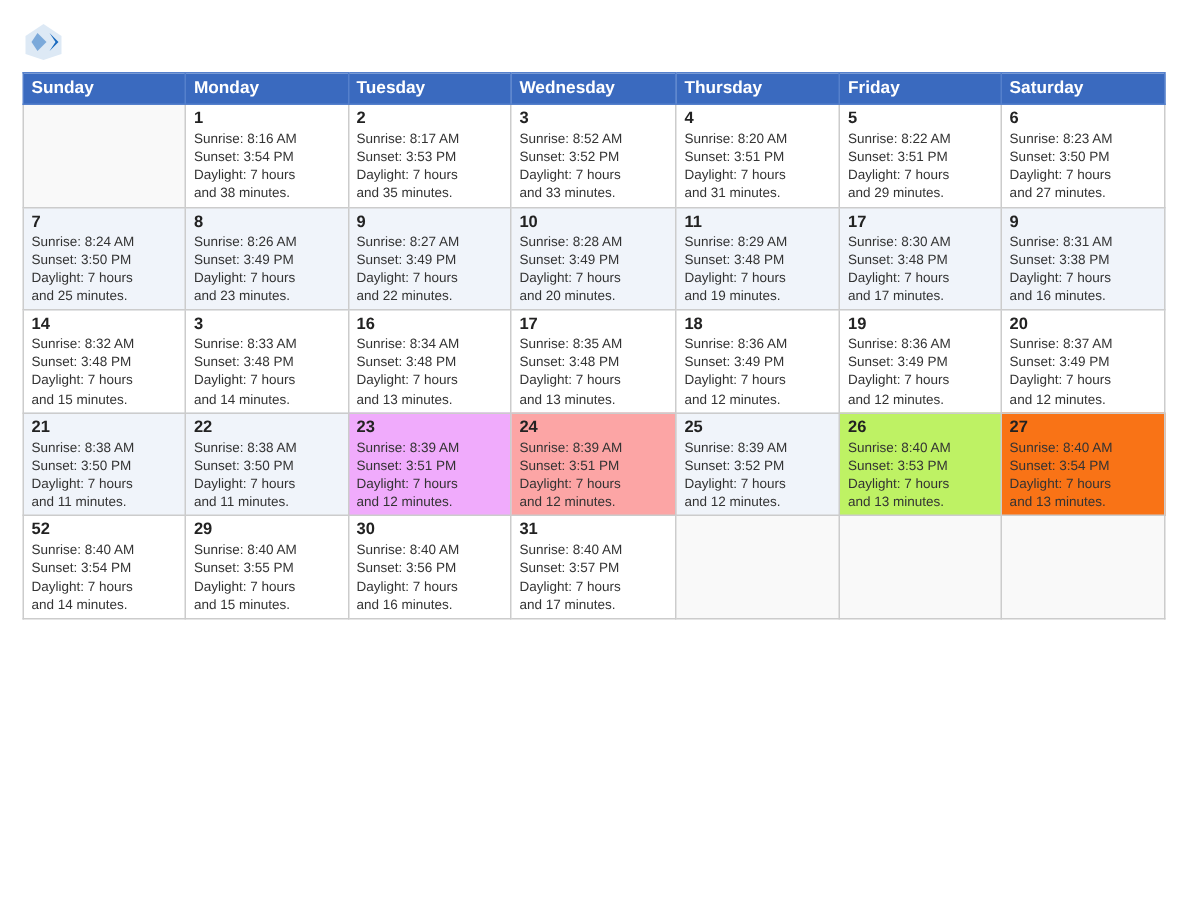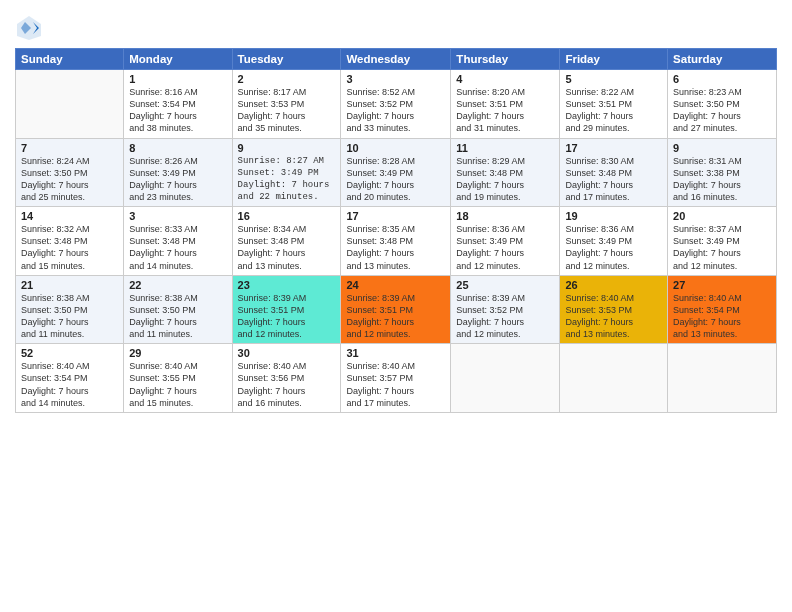--- a/index.html
+++ b/index.html
@@ -193,21 +193,21 @@
           </td>
           <td style="background: rgb(240, 244, 250);">
             <span class="day-number">8</span>
             <div class="day-info" style="white-space: pre-line;">Sunrise: 8:26 AM
 Sunset: 3:49 PM
 Daylight: 7 hours
 and 23 minutes.</div>
           </td>
           <td style="background: rgb(240, 244, 250);">
             <span class="day-number">9</span>
-            <div class="day-info" style="white-space: pre-line; font-family: Liberation Mono, monospace;">Sunrise: 8:27 AM
+            <div class="day-info" style="white-space: pre-line;">Sunrise: 8:27 AM
 Sunset: 3:49 PM
 Daylight: 7 hours
 and 22 minutes.</div>
           </td>
           <td style="background: rgb(240, 244, 250);">
             <span class="day-number">10</span>
             <div class="day-info" style="white-space: pre-line;">Sunrise: 8:28 AM
 Sunset: 3:49 PM
 Daylight: 7 hours
 and 20 minutes.</div>
@@ -293,42 +293,42 @@
 Daylight: 7 hours
 and 11 minutes.</div>
           </td>
           <td style="background: rgb(240, 244, 250);">
             <span class="day-number">22</span>
             <div class="day-info" style="white-space: pre-line;">Sunrise: 8:38 AM
 Sunset: 3:50 PM
 Daylight: 7 hours
 and 11 minutes.</div>
           </td>
-          <td style="background: #5eead4;">
+          <td style="background: #f0abfc;">
             <span class="day-number">23</span>
             <div class="day-info" style="white-space: pre-line;">Sunrise: 8:39 AM
 Sunset: 3:51 PM
 Daylight: 7 hours
 and 12 minutes.</div>
           </td>
-          <td style="background: #f97316;">
+          <td style="background: #fca5a5;">
             <span class="day-number">24</span>
             <div class="day-info" style="white-space: pre-line;">Sunrise: 8:39 AM
 Sunset: 3:51 PM
 Daylight: 7 hours
 and 12 minutes.</div>
           </td>
           <td style="background: rgb(240, 244, 250);">
             <span class="day-number">25</span>
             <div class="day-info" style="white-space: pre-line;">Sunrise: 8:39 AM
 Sunset: 3:52 PM
 Daylight: 7 hours
 and 12 minutes.</div>
           </td>
-          <td style="background: #eab308; margin-left: 29px;">
+          <td style="background: #bef264; margin-left: 29px;">
             <span class="day-number">26</span>
             <div class="day-info" style="white-space: pre-line;">Sunrise: 8:40 AM
 Sunset: 3:53 PM
 Daylight: 7 hours
 and 13 minutes.</div>
           </td>
           <td style="background: #f97316;">
             <span class="day-number">27</span>
             <div class="day-info" style="white-space: pre-line;">Sunrise: 8:40 AM
 Sunset: 3:54 PM

